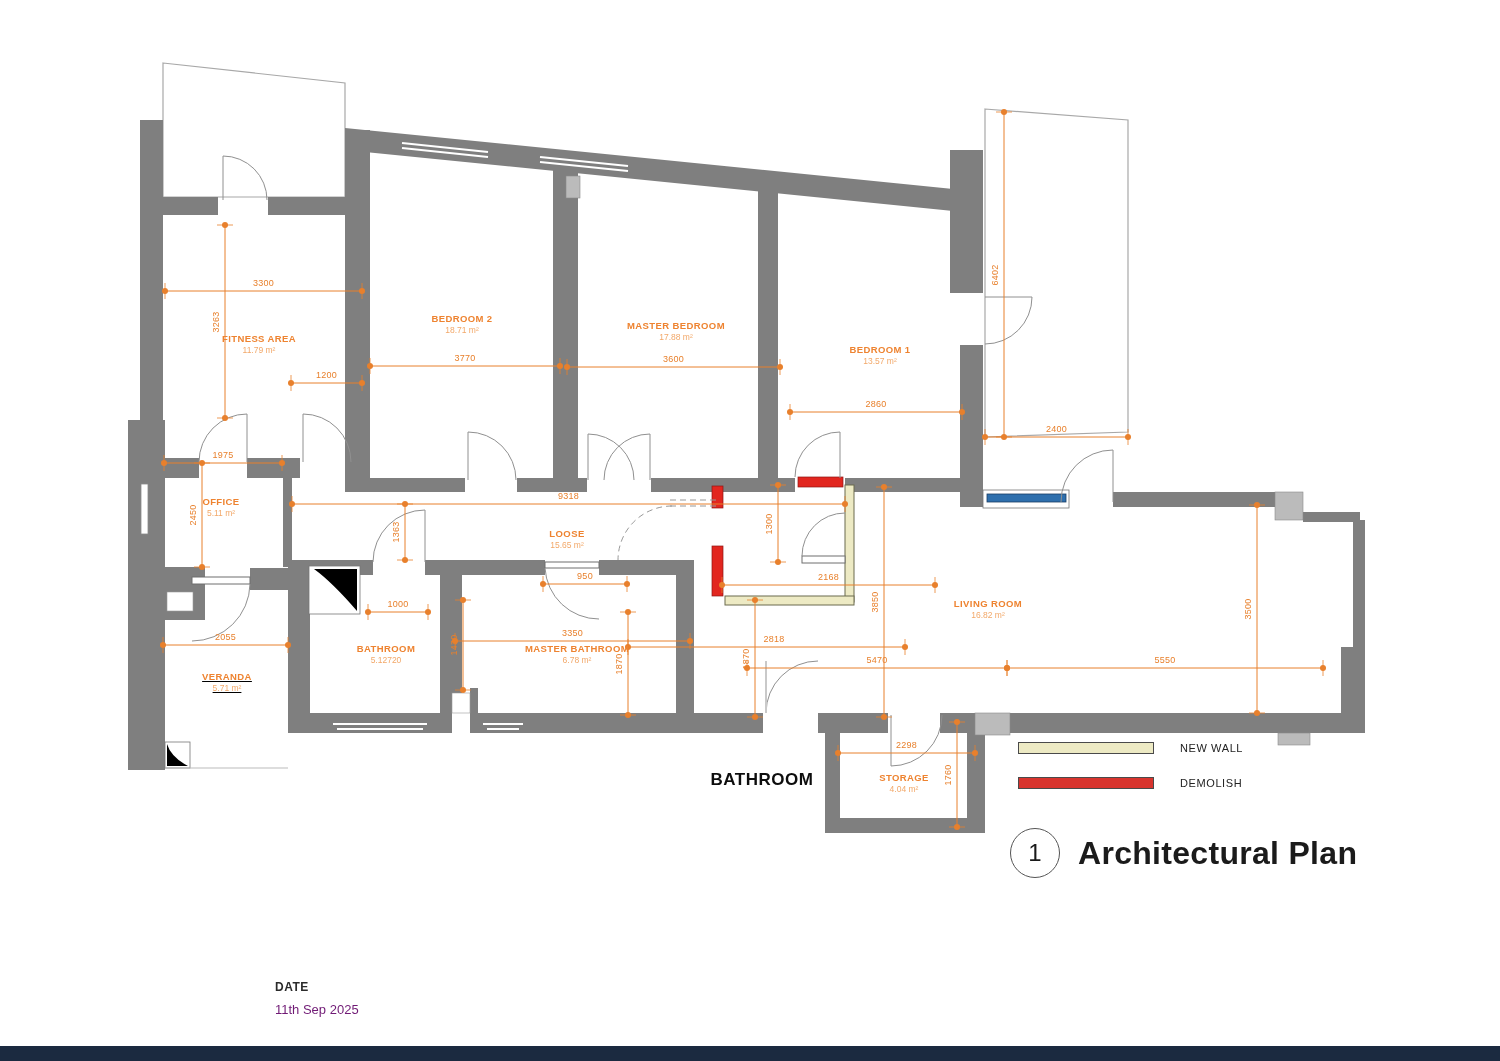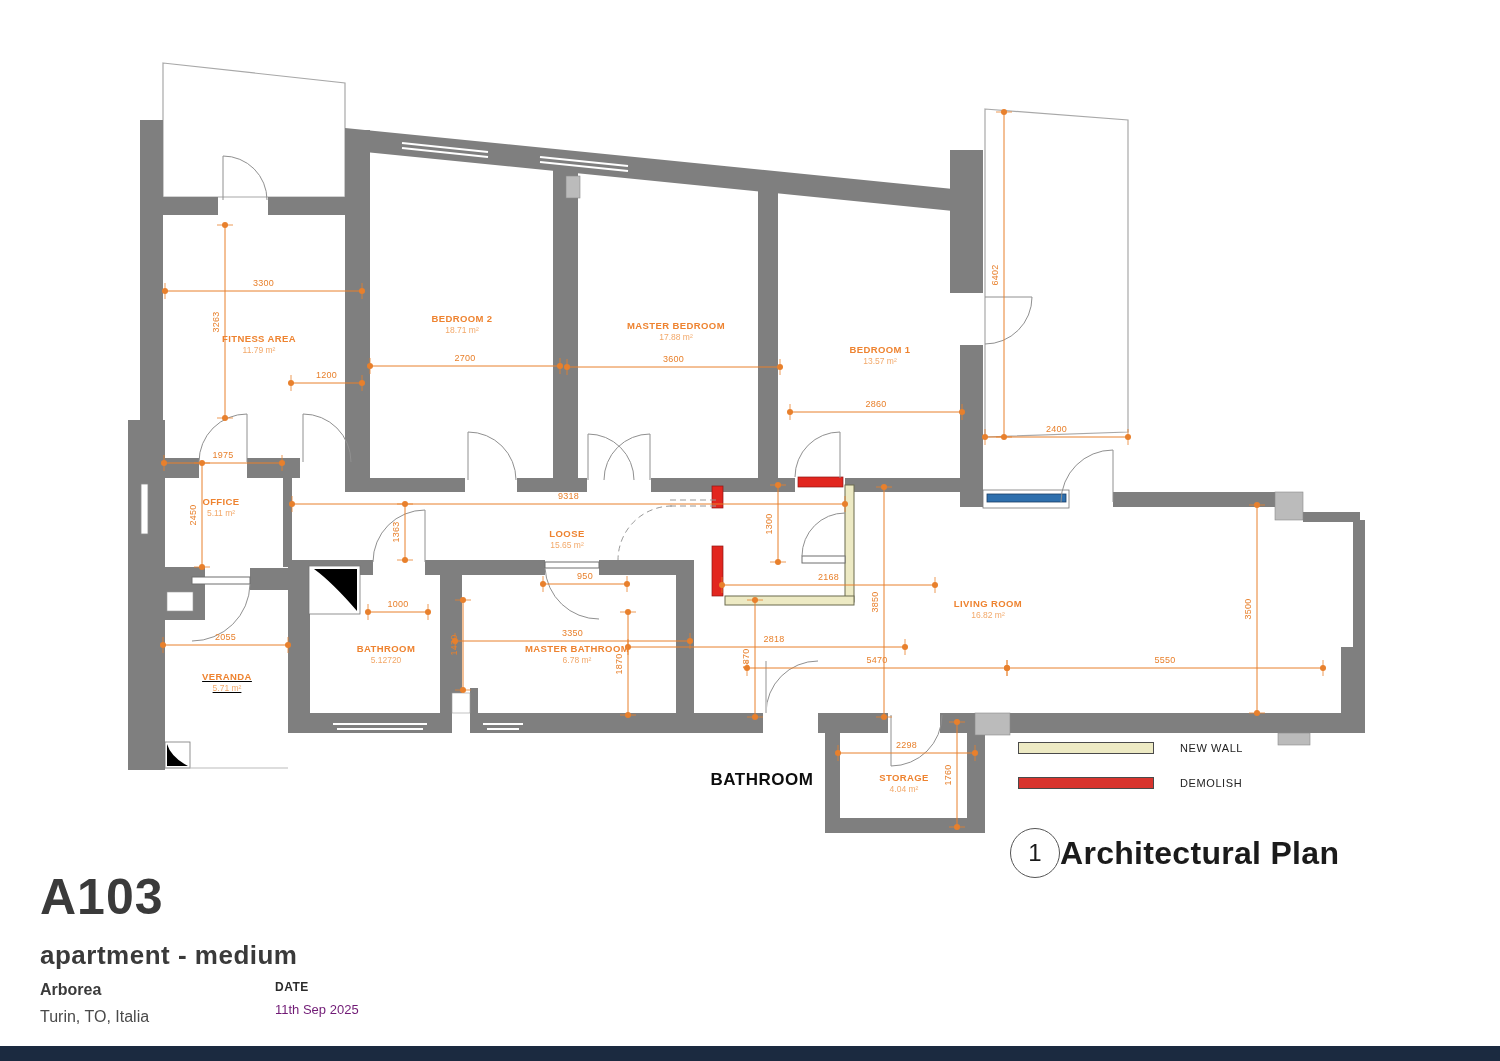--- a/index.html
+++ b/index.html
@@ -18,21 +18,21 @@
 
   
   .legend{position:absolute;left:1018px;top:742px;}
   .legend-row{display:flex;align-items:flex-start;height:14px;margin-bottom:21px;}
   .legend-swatch{width:134px;height:10px;border:1px solid #4a4a4a;margin-right:26px;}
   .legend-text{font-size:11px;color:#222;letter-spacing:.6px;}
 
   
   .plan-title{position:absolute;left:1010px;top:828px;display:flex;align-items:center;}
   .plan-title-circle{width:48px;height:48px;border:1px solid #555;border-radius:50%;display:flex;align-items:center;justify-content:center;font-size:24px;color:#1a1a1a;}
-  .plan-title-text{font-size:32px;font-weight:600;color:#1b1b1b;letter-spacing:.3px;}
+  .plan-title-text{margin-left:18px;font-size:32px;font-weight:600;color:#1b1b1b;letter-spacing:.3px;}
 
   
   .title-block{position:absolute;left:40px;top:868px;}
   .tb-code{font-size:50px;font-weight:700;color:#3a3a3a;letter-spacing:1px;}
   .tb-sub{font-size:26px;font-weight:600;color:#3a3a3a;margin-top:14px;letter-spacing:.5px;}
   .tb-project{font-size:16px;font-weight:700;color:#3a3a3a;margin-top:10px;}
   .tb-loc{font-size:16px;color:#4a4a4a;margin-top:9px;}
   .tb-date{position:absolute;left:275px;top:980px;}
   .tb-date-label{font-size:12px;font-weight:700;color:#2b2b2b;letter-spacing:.5px;}
   .tb-date-value{font-size:13px;color:#701a75;margin-top:8px;}
@@ -340,26 +340,20 @@
         <div class="legend-swatch" style="background: rgb(216, 52, 46);"></div>
         <div class="legend-text">DEMOLISH</div>
       </div>
     </div>
 
     <div class="plan-title">
       <div class="plan-title-circle">1</div>
       <div class="plan-title-text">Architectural Plan</div>
     </div>
 
-    <div class="title-block">
-      <div class="tb-code">A103</div>
-      <div class="tb-sub">apartment - medium</div>
-      <div class="tb-project">Arborea</div>
-      <div class="tb-loc">Turin, TO, Italia</div>
-    </div>
     <div class="tb-date">
       <div class="tb-date-label">DATE</div>
       <div class="tb-date-value">11th Sep 2025</div>
     </div>
 
     <div class="footer-bar" style="background: rgb(27, 42, 64);"></div>
   <div class="room-label" style="left: 159px; top: 333px;">
         <span class="rname">FITNESS AREA</span>
         <span class="rarea">11.79 m²</span>
       </div>
@@ -398,21 +392,21 @@
       <div class="room-label" style="left: 888px; top: 598px;">
         <span class="rname">LIVING ROOM</span>
         <span class="rarea">16.82 m²</span>
       </div>
       <div class="room-label" style="left: 804px; top: 772px;">
         <span class="rname">STORAGE</span>
         <span class="rarea">4.04 m²</span>
       </div>
       <div class="dim-label" style="left: 263.5px; top: 288px;">3300</div>
       <div class="dim-label" style="left: 326.5px; top: 380px;">1200</div>
-      <div class="dim-label" style="left: 465px; top: 363px;">2700</div>
+      <div class="dim-label" style="left: 465px; top: 363px;">3770</div>
       <div class="dim-label" style="left: 673.5px; top: 364px;">3600</div>
       <div class="dim-label" style="left: 876px; top: 409px;">2860</div>
       <div class="dim-label" style="left: 1056.5px; top: 434px;">2400</div>
       <div class="dim-label" style="left: 223px; top: 460px;">1975</div>
       <div class="dim-label" style="left: 568.5px; top: 501px;">9318</div>
       <div class="dim-label" style="left: 585px; top: 581px;">950</div>
       <div class="dim-label" style="left: 398px; top: 609px;">1000</div>
       <div class="dim-label" style="left: 225.5px; top: 642px;">2055</div>
       <div class="dim-label" style="left: 572.5px; top: 638px;">3350</div>
       <div class="dim-label" style="left: 764px; top: 644px; padding-left: 20px;">2818</div>

